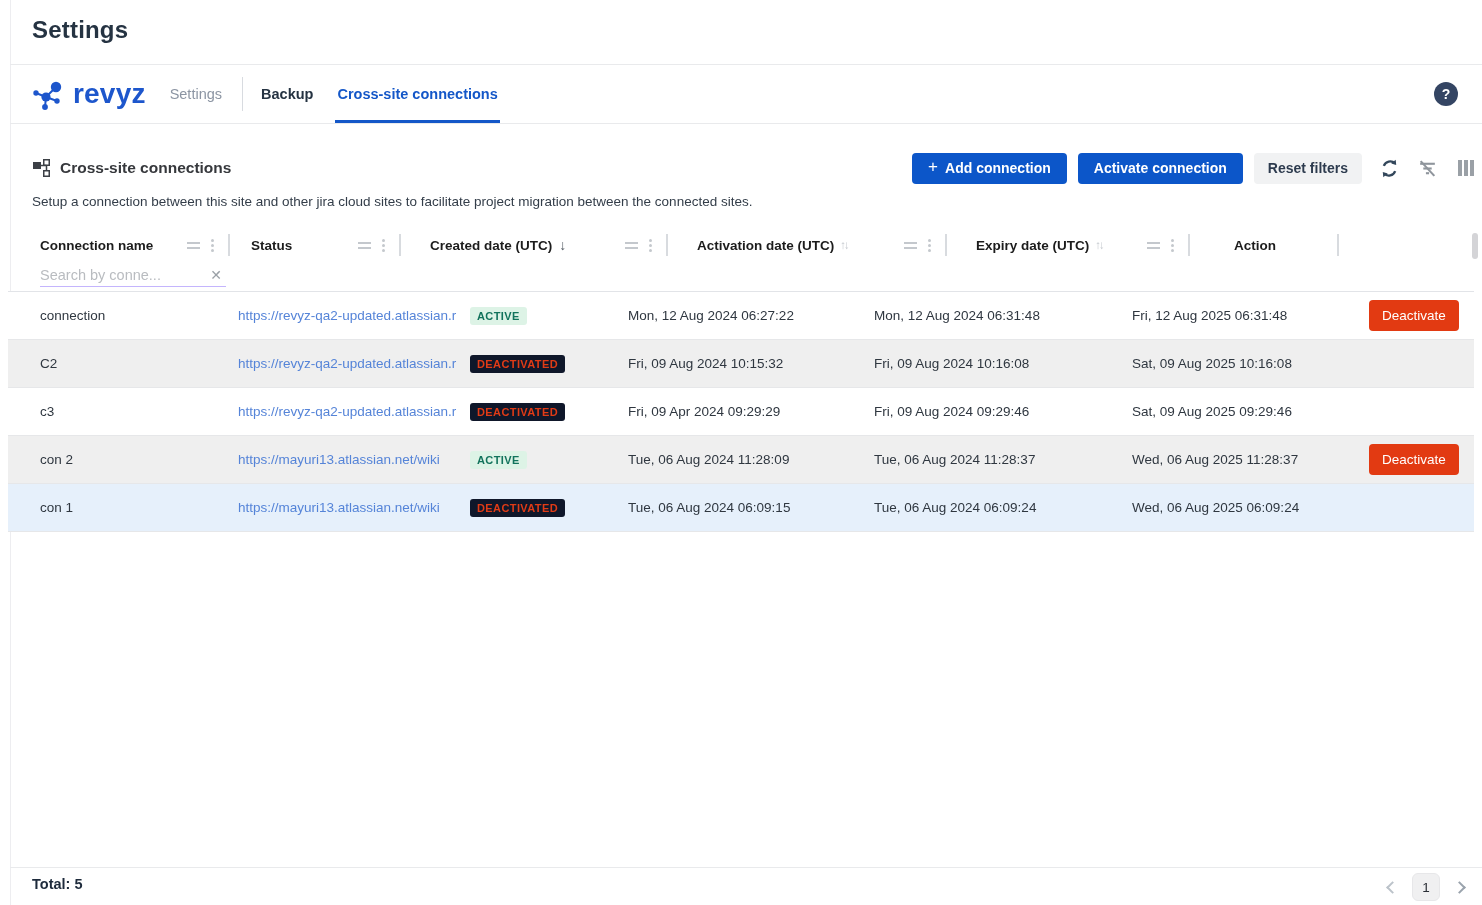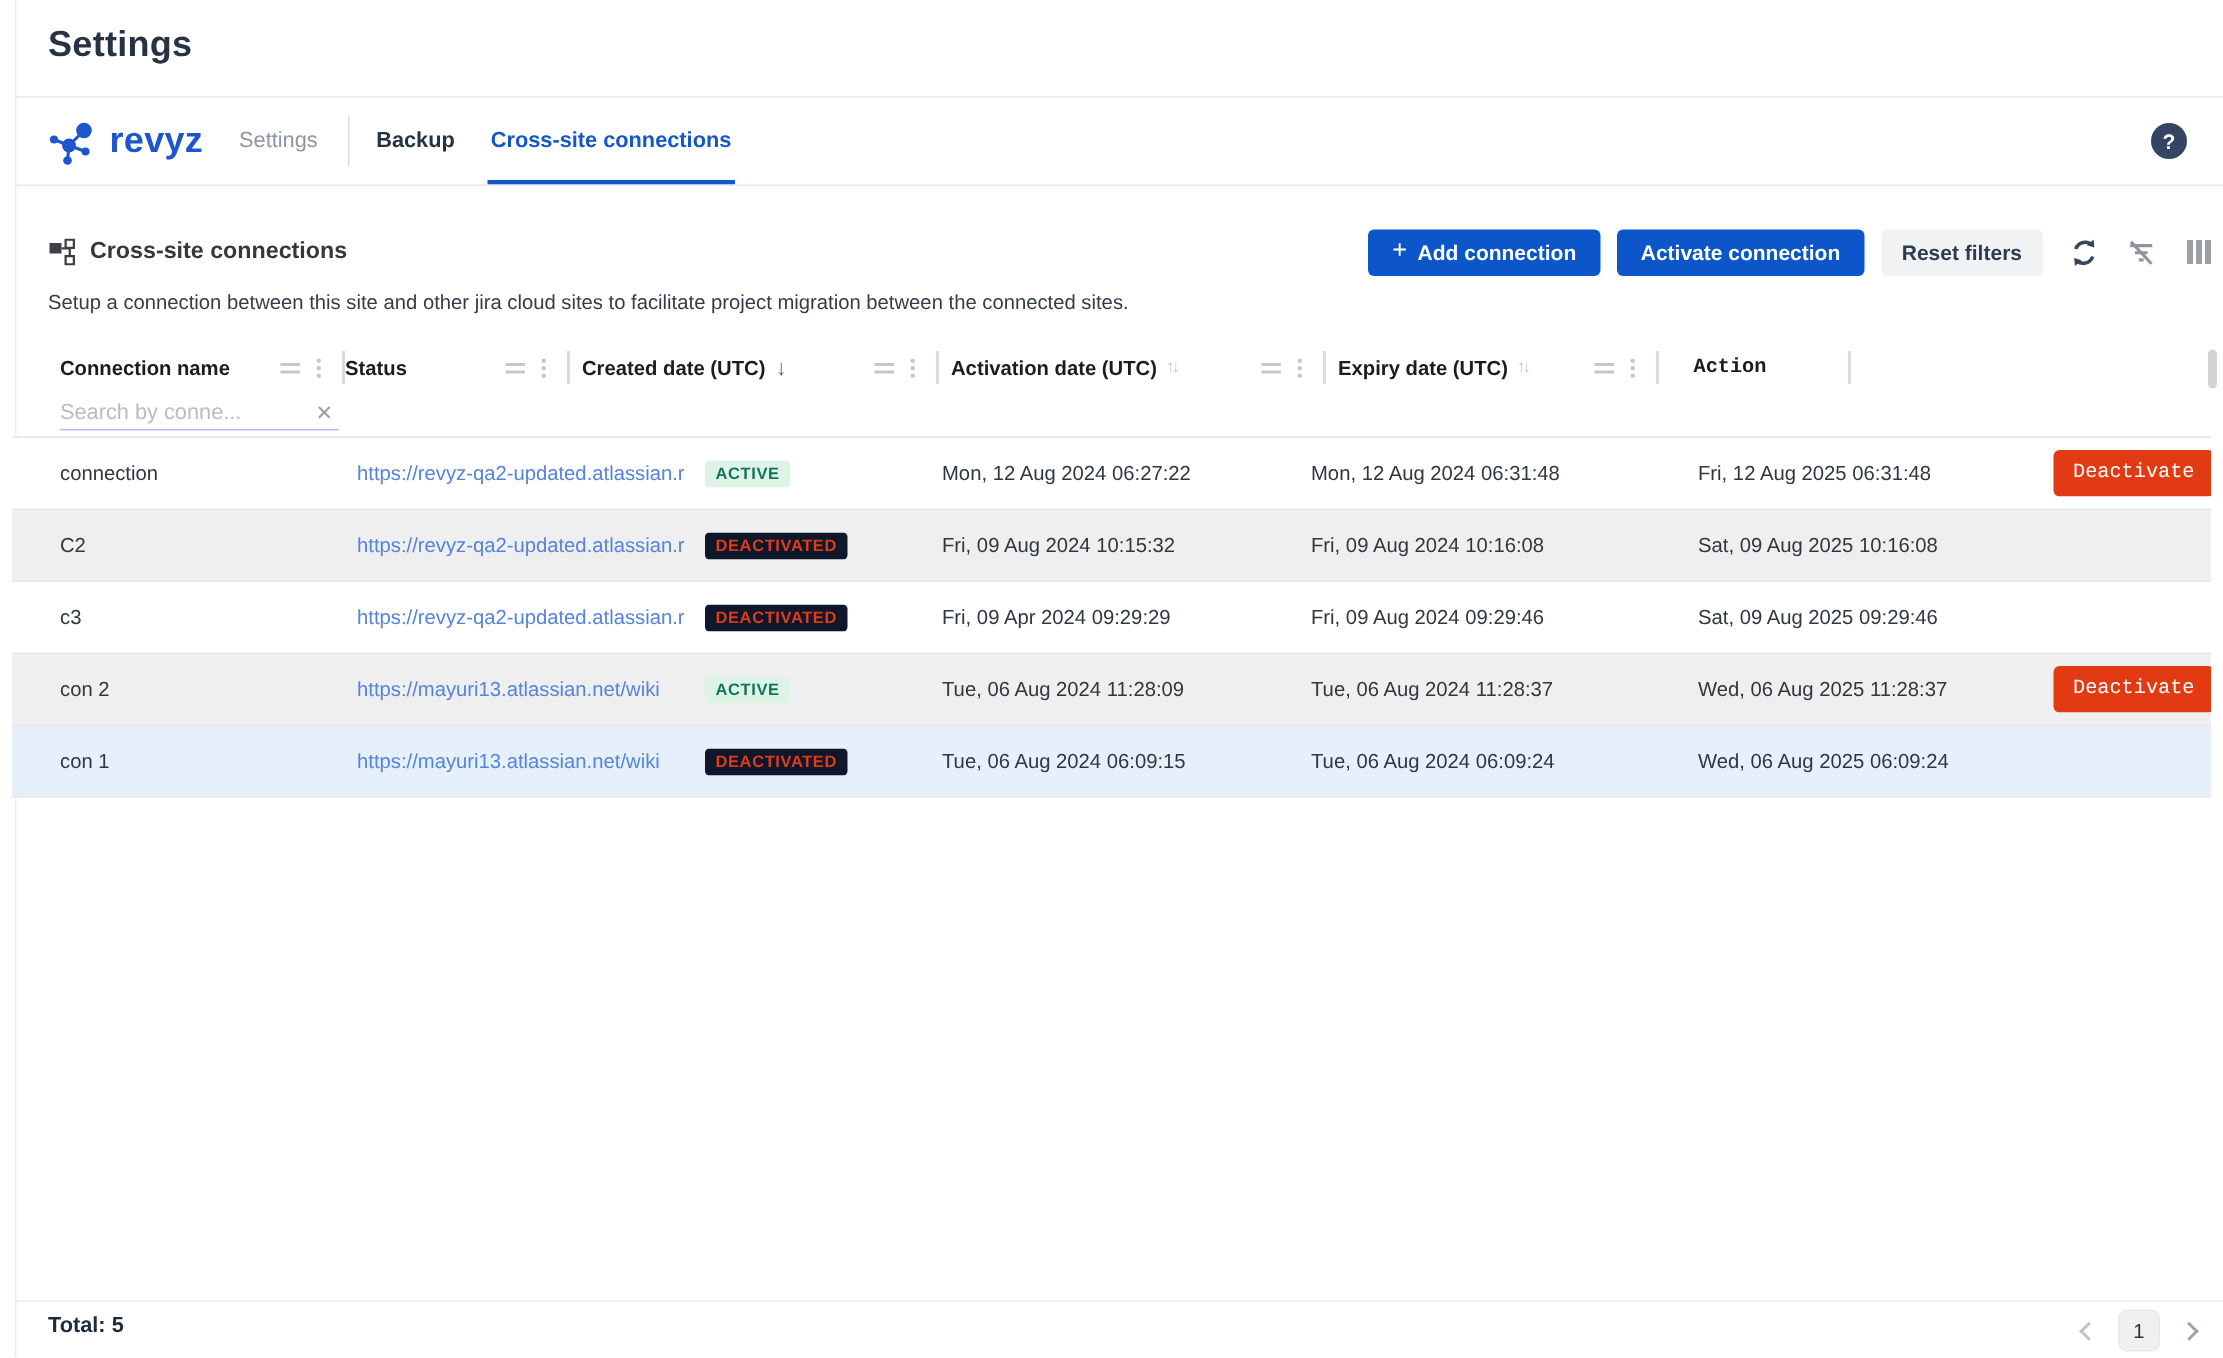--- a/index.html
+++ b/index.html
@@ -15,21 +15,21 @@
 
   
   .page-title { position:absolute; left:32px; top:16px; font-size:24px; font-weight:700; color:#253342; letter-spacing:.2px; }
   .hdiv { position:absolute; left:10px; right:0; height:1px; background:#e9eaec; }
   .hdiv.d1 { top:64px; }
   .hdiv.d2 { top:123px; }
 
   
   .navbar { position:absolute; left:32px; right:0; top:65px; height:58px; display:flex; align-items:center; }
   .brand { display:flex; align-items:center; gap:5px; }
-  .brand-name { font-size:24px; font-weight:700; color:#1d56cc; letter-spacing:.2px; }
+  .brand-name { font-size:28px; font-weight:700; color:#1d56cc; letter-spacing:.2px; }
   .tab { position:relative; height:58px; display:flex; align-items:center; font-size:14.5px; cursor:pointer; }
   .tab-muted { color:#8c95a3; margin-left:24px; }
   .vsep { width:1px; height:34px; background:#d8dbe0; margin:0 18px 0 20px; }
   .tab-dark { color:#253342; font-weight:700; }
   .tab-active { color:#1457c8; font-weight:700; margin-left:24px; }
   .tab-active::after { content:""; position:absolute; left:-2px; right:-2px; bottom:0; height:3px; background:#1457c8; }
   .help-btn { margin-left:auto; margin-right:24px; width:24px; height:24px; border-radius:50%; background:#344563; color:#fff;
               font-size:14px; font-weight:700; display:flex; align-items:center; justify-content:center; cursor:pointer; }
 
   
@@ -52,23 +52,23 @@
   .desc { position:absolute; left:32px; top:194px; font-size:13.5px; color:#333d49; }
 
   
   .grid { position:absolute; left:8px; top:228px; width:1466px; }
   .col-0 { width:222px; padding-left:32px; }
   .col-1 { width:240px; padding-left:8px; }
   .col-2 { width:150px; padding-left:0; }
   .col-3 { width:246px; padding-left:8px; }
   .col-4 { width:258px; padding-left:8px; }
   .col-5 { width:222px; padding-left:8px; }
-  .col-6 { width:128px; padding-left:23px;font-family:Liberation Mono, monospace; }
-
-  .header-row { display:flex; height:34px; align-items:center; }
+  .col-6 { width:128px; padding-left:23px; }
+
+  .header-row { display:flex; height:34px; align-items:center;gap:21px; }
   .hcell { position:relative; height:34px; display:flex; align-items:center; overflow:hidden; }
   .hcell::after { content:""; position:absolute; right:0; top:6px; height:22px; width:2px; background:#d8dbdf; }
   .hlabel { font-size:13.5px; font-weight:700; color:#1c1c1c; white-space:nowrap; }
   .sort-desc { margin-left:7px; color:#596068; font-size:14px; }
   .sort-both { margin-left:6px; color:#c3c7cd; font-size:11.5px; letter-spacing:-2px; padding-right:2px; }
   .hicons { margin-left:auto; display:flex; align-items:center; gap:11px; padding-right:16px; }
   .eq-icon { display:flex; flex-direction:column; gap:3px; cursor:pointer; }
   .eq-icon i { display:block; width:13px; height:2px; background:#c4c8cd; }
   .dots-icon { display:flex; flex-direction:column; gap:2px; cursor:pointer; }
   .dots-icon i { display:block; width:3px; height:3px; border-radius:50%; background:#c4c8cd; }

